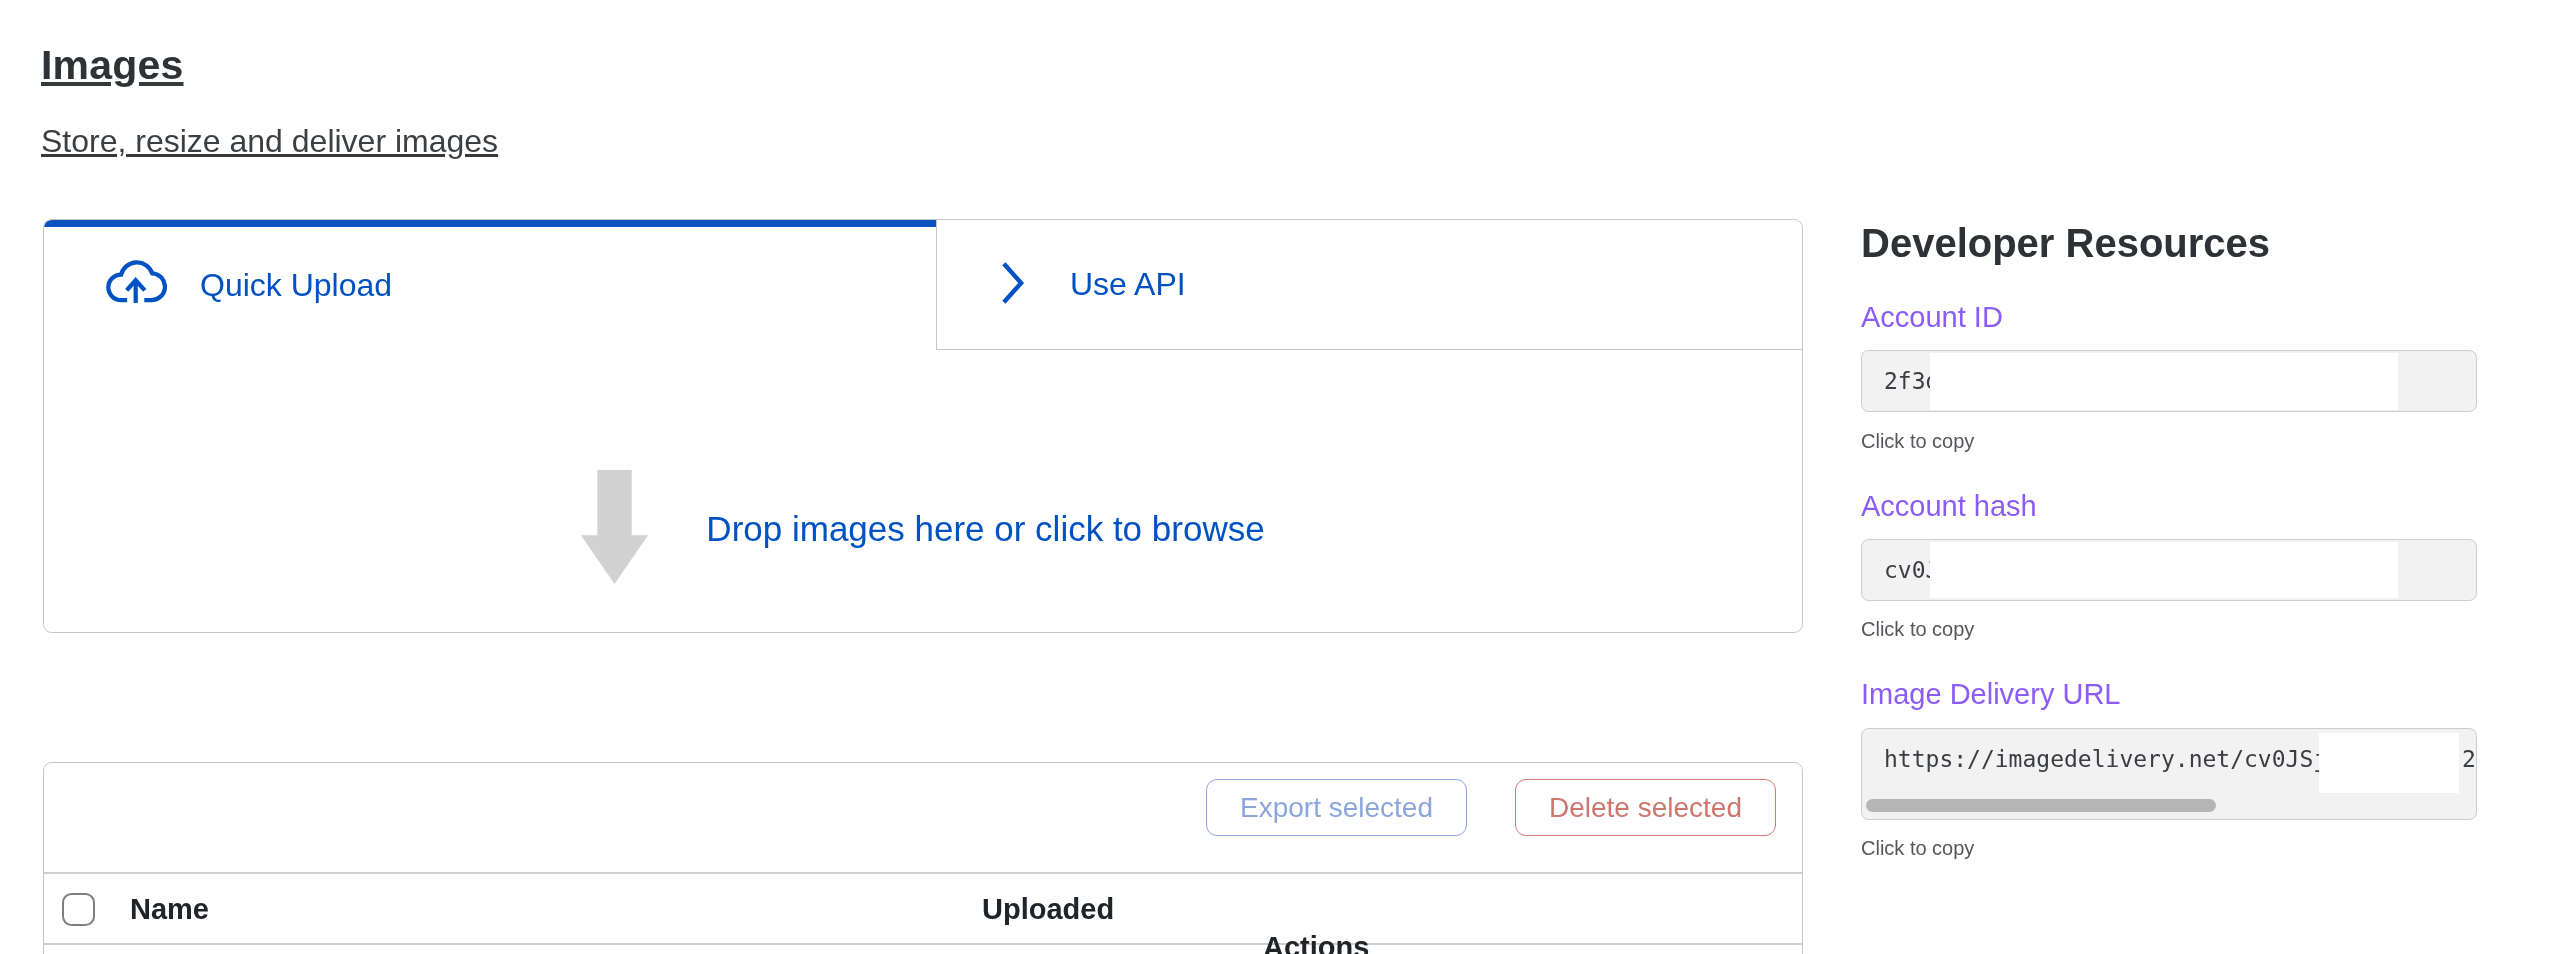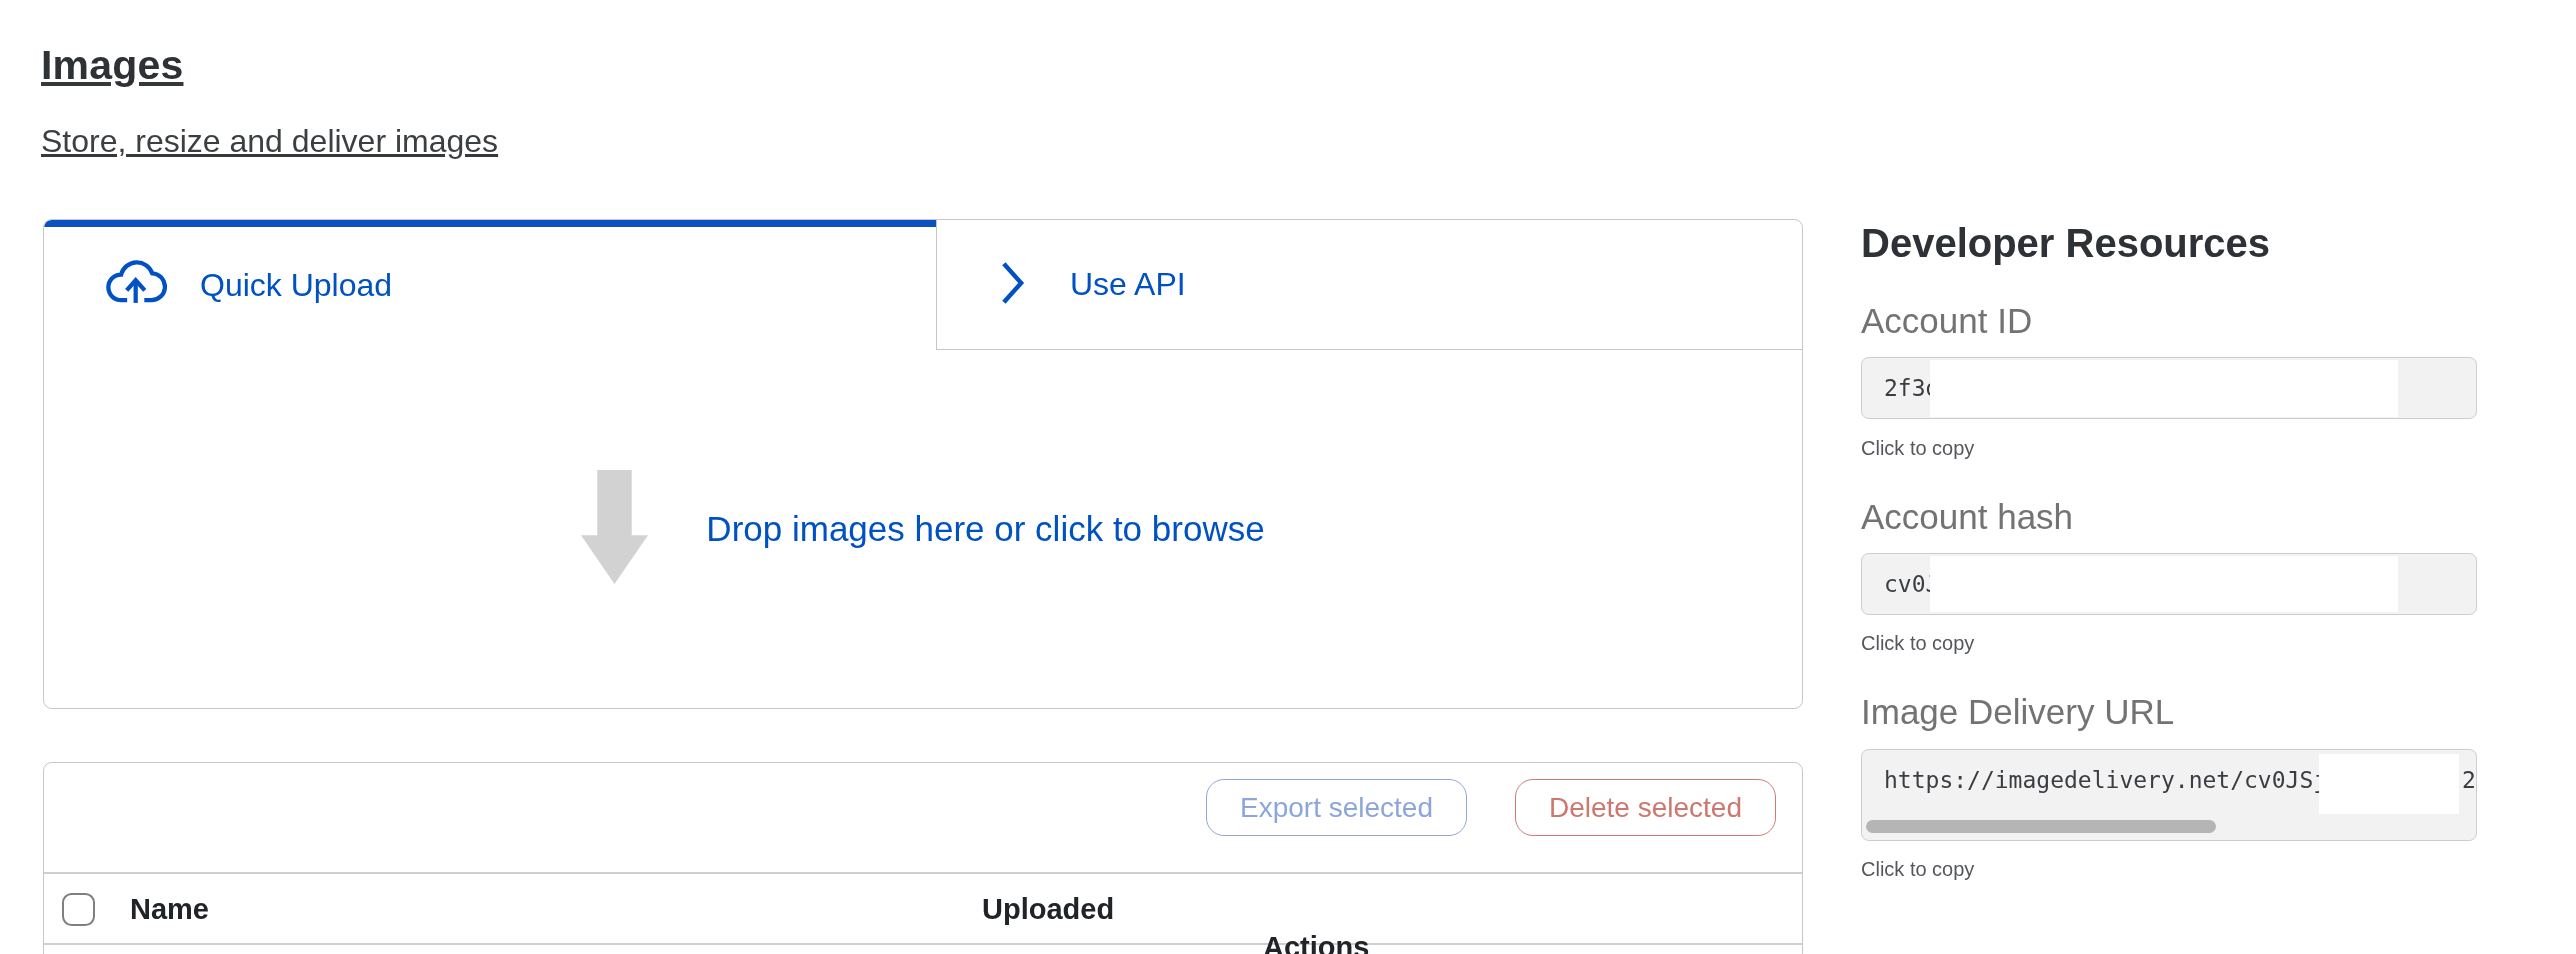--- a/index.html
+++ b/index.html
@@ -5,60 +5,60 @@
   * { margin:0; padding:0; box-sizing:border-box; }
   html,body { width:2576px; height:954px; background:#ffffff; overflow:hidden;
               font-family:"Liberation Sans", sans-serif; color:#36393a; }
 
   
   .page-head { position:absolute; left:41px; top:42px;text-decoration:underline; }
   .page-title { font-size:41px; font-weight:700; color:#2e3135; letter-spacing:0.2px; }
   .page-sub   { font-size:32px; font-weight:400; color:#3c3f42; margin-top:34px; }
 
   
-  .card1 { position:absolute; left:43px; top:219px; width:1760px; height:490px;
+  .card1 { position:absolute; left:43px; top:219px; width:1760px; height:414px;
            border:1.9px solid #c6c6c6; border-radius:8.7px; overflow:hidden; background:#fff;text-align:center; }
   .bluebar { position:absolute; top:0; left:0; width:892px; height:6.7px;
              background:#0a51c2; border-top-left-radius:8.7px; }
   .tabstrip { display:flex; height:130px; }
   .tab-active { width:892px; display:flex; align-items:center; padding-left:60px; }
   .tab-idle   { flex:1; border-left:1.9px solid #c6c6c6; border-bottom:1.9px solid #c6c6c6;
                 display:flex; align-items:center; padding-left:60px; }
   .tab-label { font-size:32px; color:#0051c3; }
   .tab-active .tab-label { margin-left:33px; }
   .tab-idle   .tab-label { margin-left:42px; }
 
   .dropzone { height:358px; display:flex; align-items:center; justify-content:center; }
   .drop-arrow { margin-right:58px; }
   .drop-label { font-size:35px; color:#0051c3; }
 
   
   .card2 { position:absolute; left:43px; top:762px; width:1760px; height:202px;
            border:1.9px solid #c6c6c6; border-radius:8.7px; background:#fff; overflow:hidden; }
   .btnrow { display:flex; justify-content:flex-end; gap:48px; margin:16.4px 26px 0 0; }
   .btn { height:57px; padding:0 33px; font-size:28px; background:#fff;
-         border-radius:18px; display:flex; align-items:center; cursor:pointer;
+         border-radius:11px; display:flex; align-items:center; cursor:pointer;
          font-family:"Liberation Sans", sans-serif; }
   .btn-export { border:1.9px solid #8ca6db; color:#8ca6db; }
   .btn-delete { border:1.9px solid #cf7b72; color:#cd776e; }
   .divider { height:1.9px; background:#cfcfcf; width:100%; }
   .div1 { margin-top:36px; }
   .thead { position:relative; height:69px; }
   .checkbox { position:absolute; left:18.3px; top:19px; width:33px; height:33px;
               border:2.4px solid #7f7f7f; border-radius:9.6px; background:#fff; }
   .th { position:absolute; top:50%; transform:translateY(-50%);
         font-size:29px; font-weight:700; color:#202327; }
   .th-name     { left:86px; }
   .th-uploaded { left:938px; }
   .th-actions  { left:1219px;margin-top:38px; }
 
   
   .sidebar { position:absolute; left:1861px; top:223px; width:616px; }
   .sb-title { font-size:40px; font-weight:700; color:#2e3135; line-height:40px; }
-  .sb-label { font-size:35px; color:#737373; margin-top:37px; }
+  .sb-label { font-size:29px; color:#8b5cf6; margin-top:37px; }
   .sb-label-first { margin-top:38px; }
   .field { position:relative; margin-top:16.4px; width:616px; height:62px;
            background:#f2f2f2; border:1.9px solid #cdcdcd; border-radius:7.7px;
            display:flex; align-items:center; padding-left:22px;
            font-family:"DejaVu Sans Mono", monospace; font-size:23px; color:#3a3d42;
            cursor:pointer; }
   .redact { position:absolute; top:1.9px; bottom:1.9px; left:68px; width:468px;
             background:#ffffff; }
   .hint { font-size:20px; color:#55575c; margin-top:17.3px; }
 

